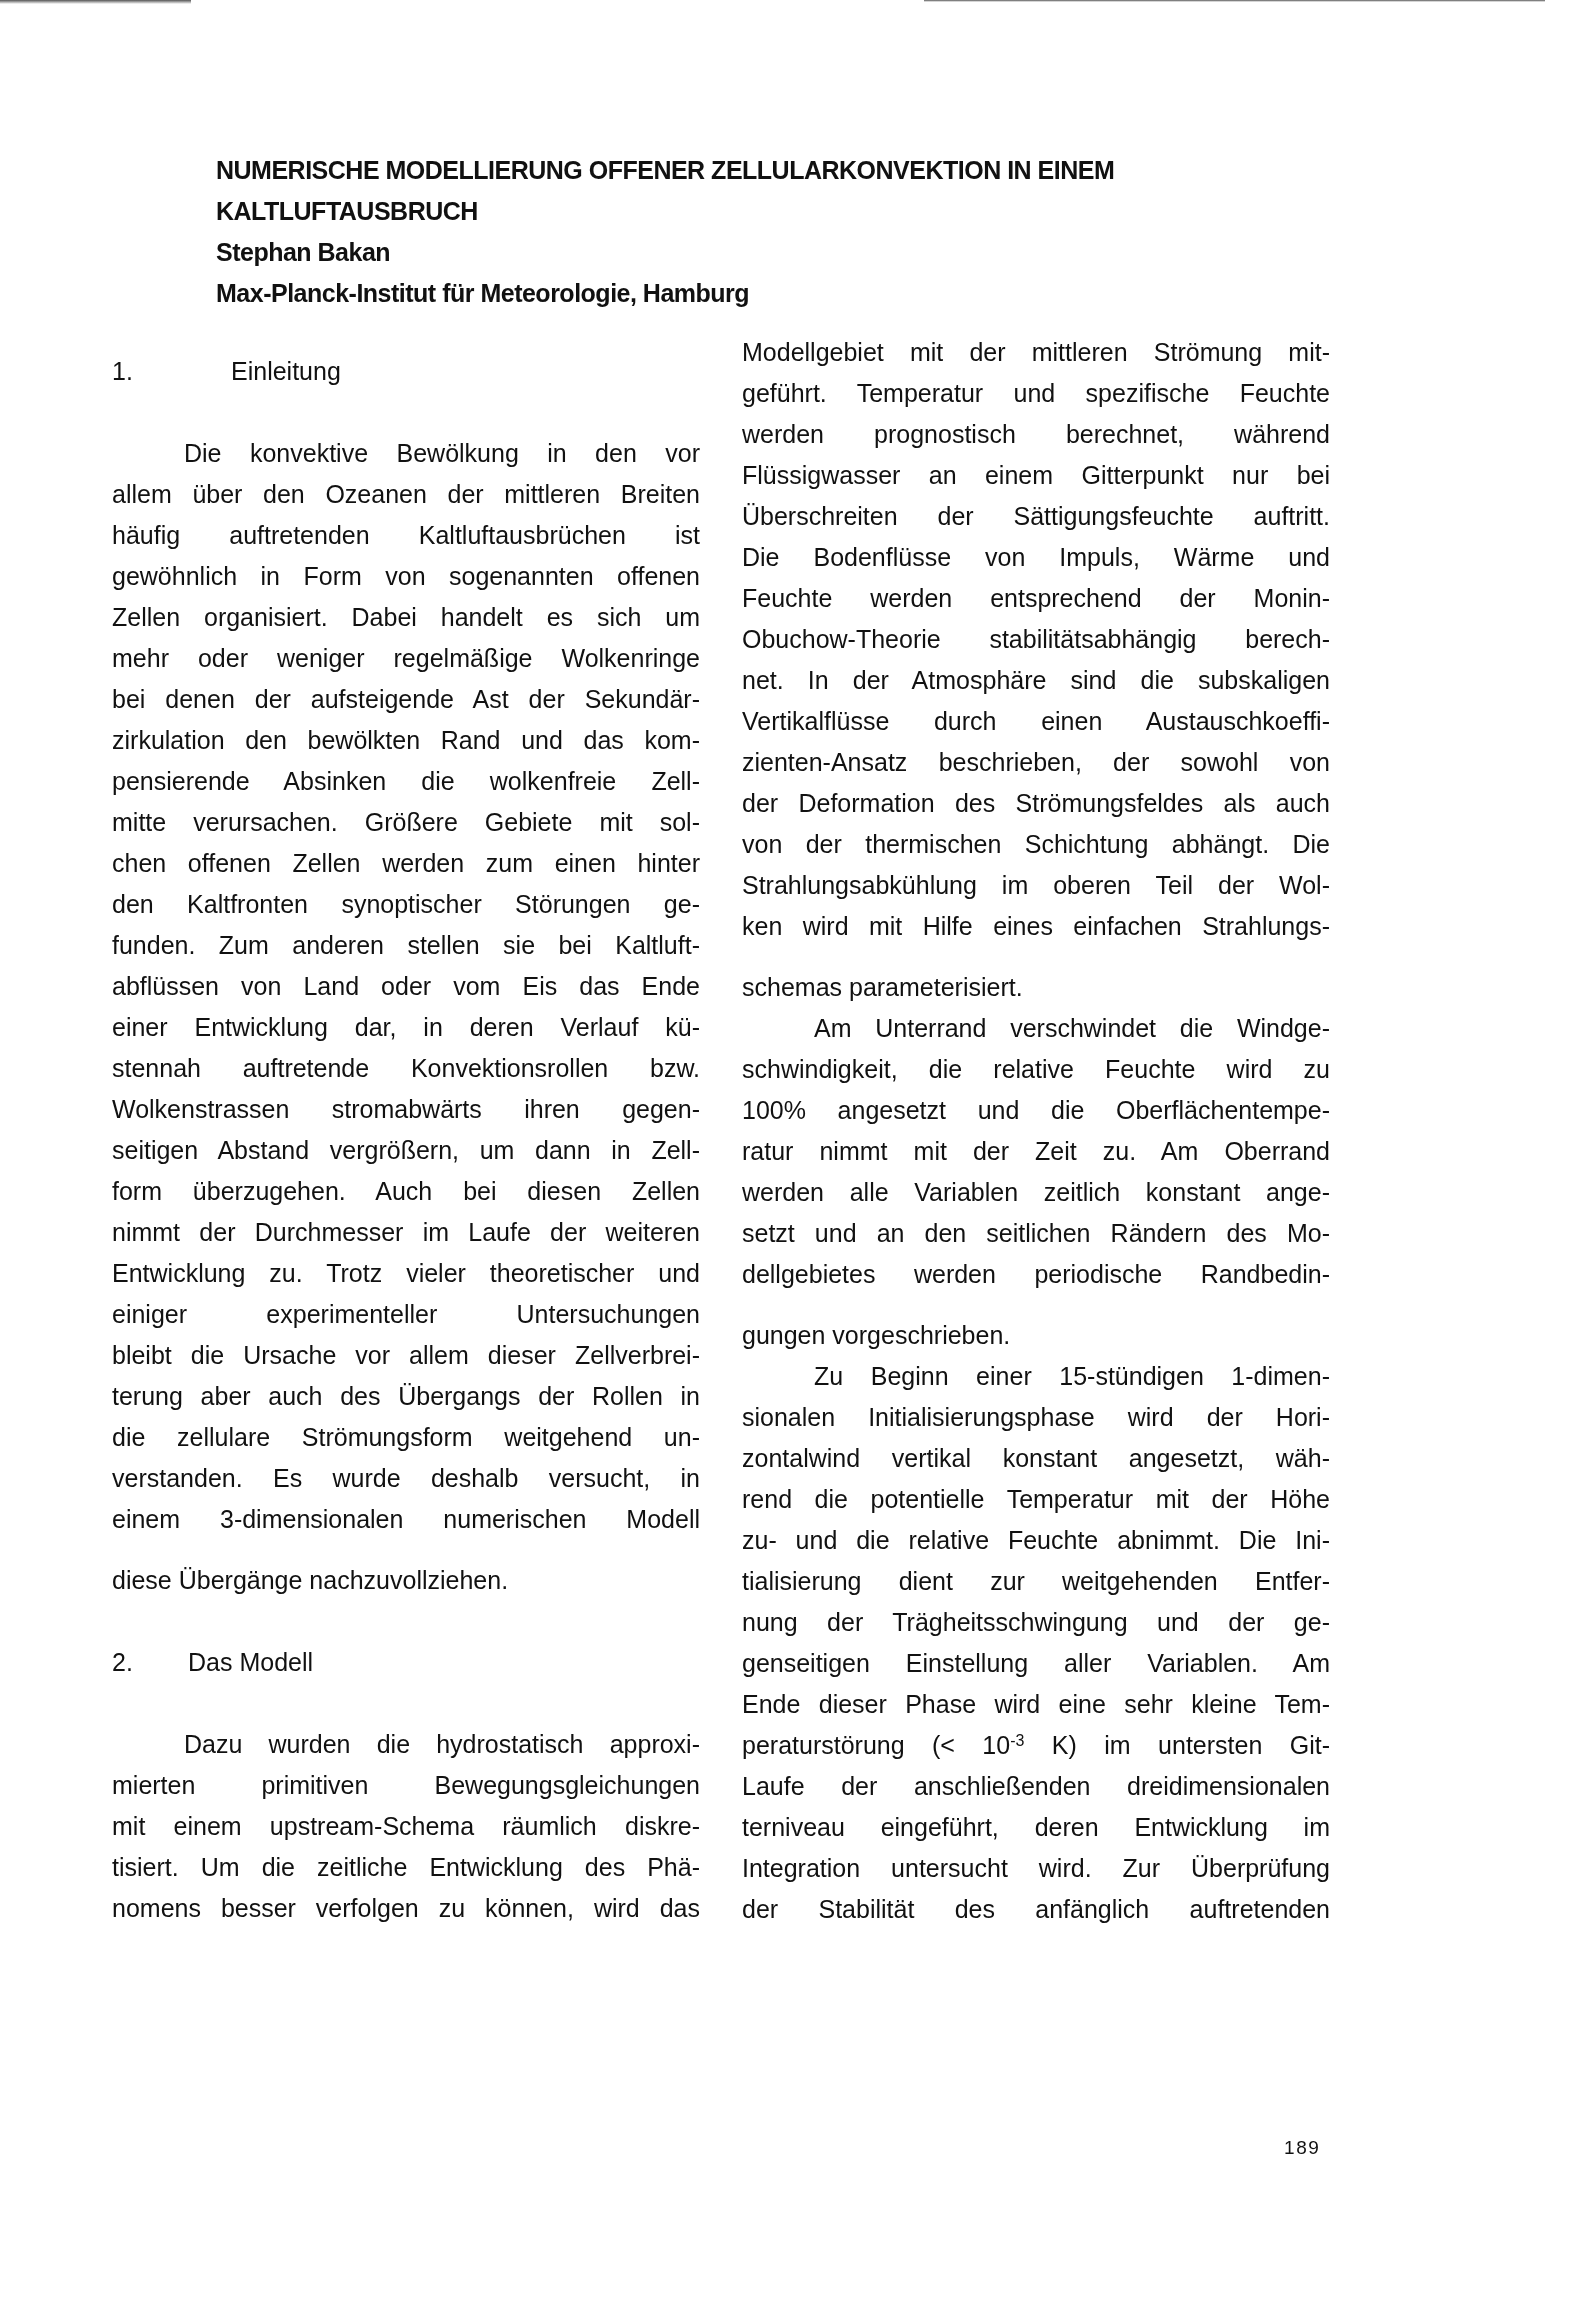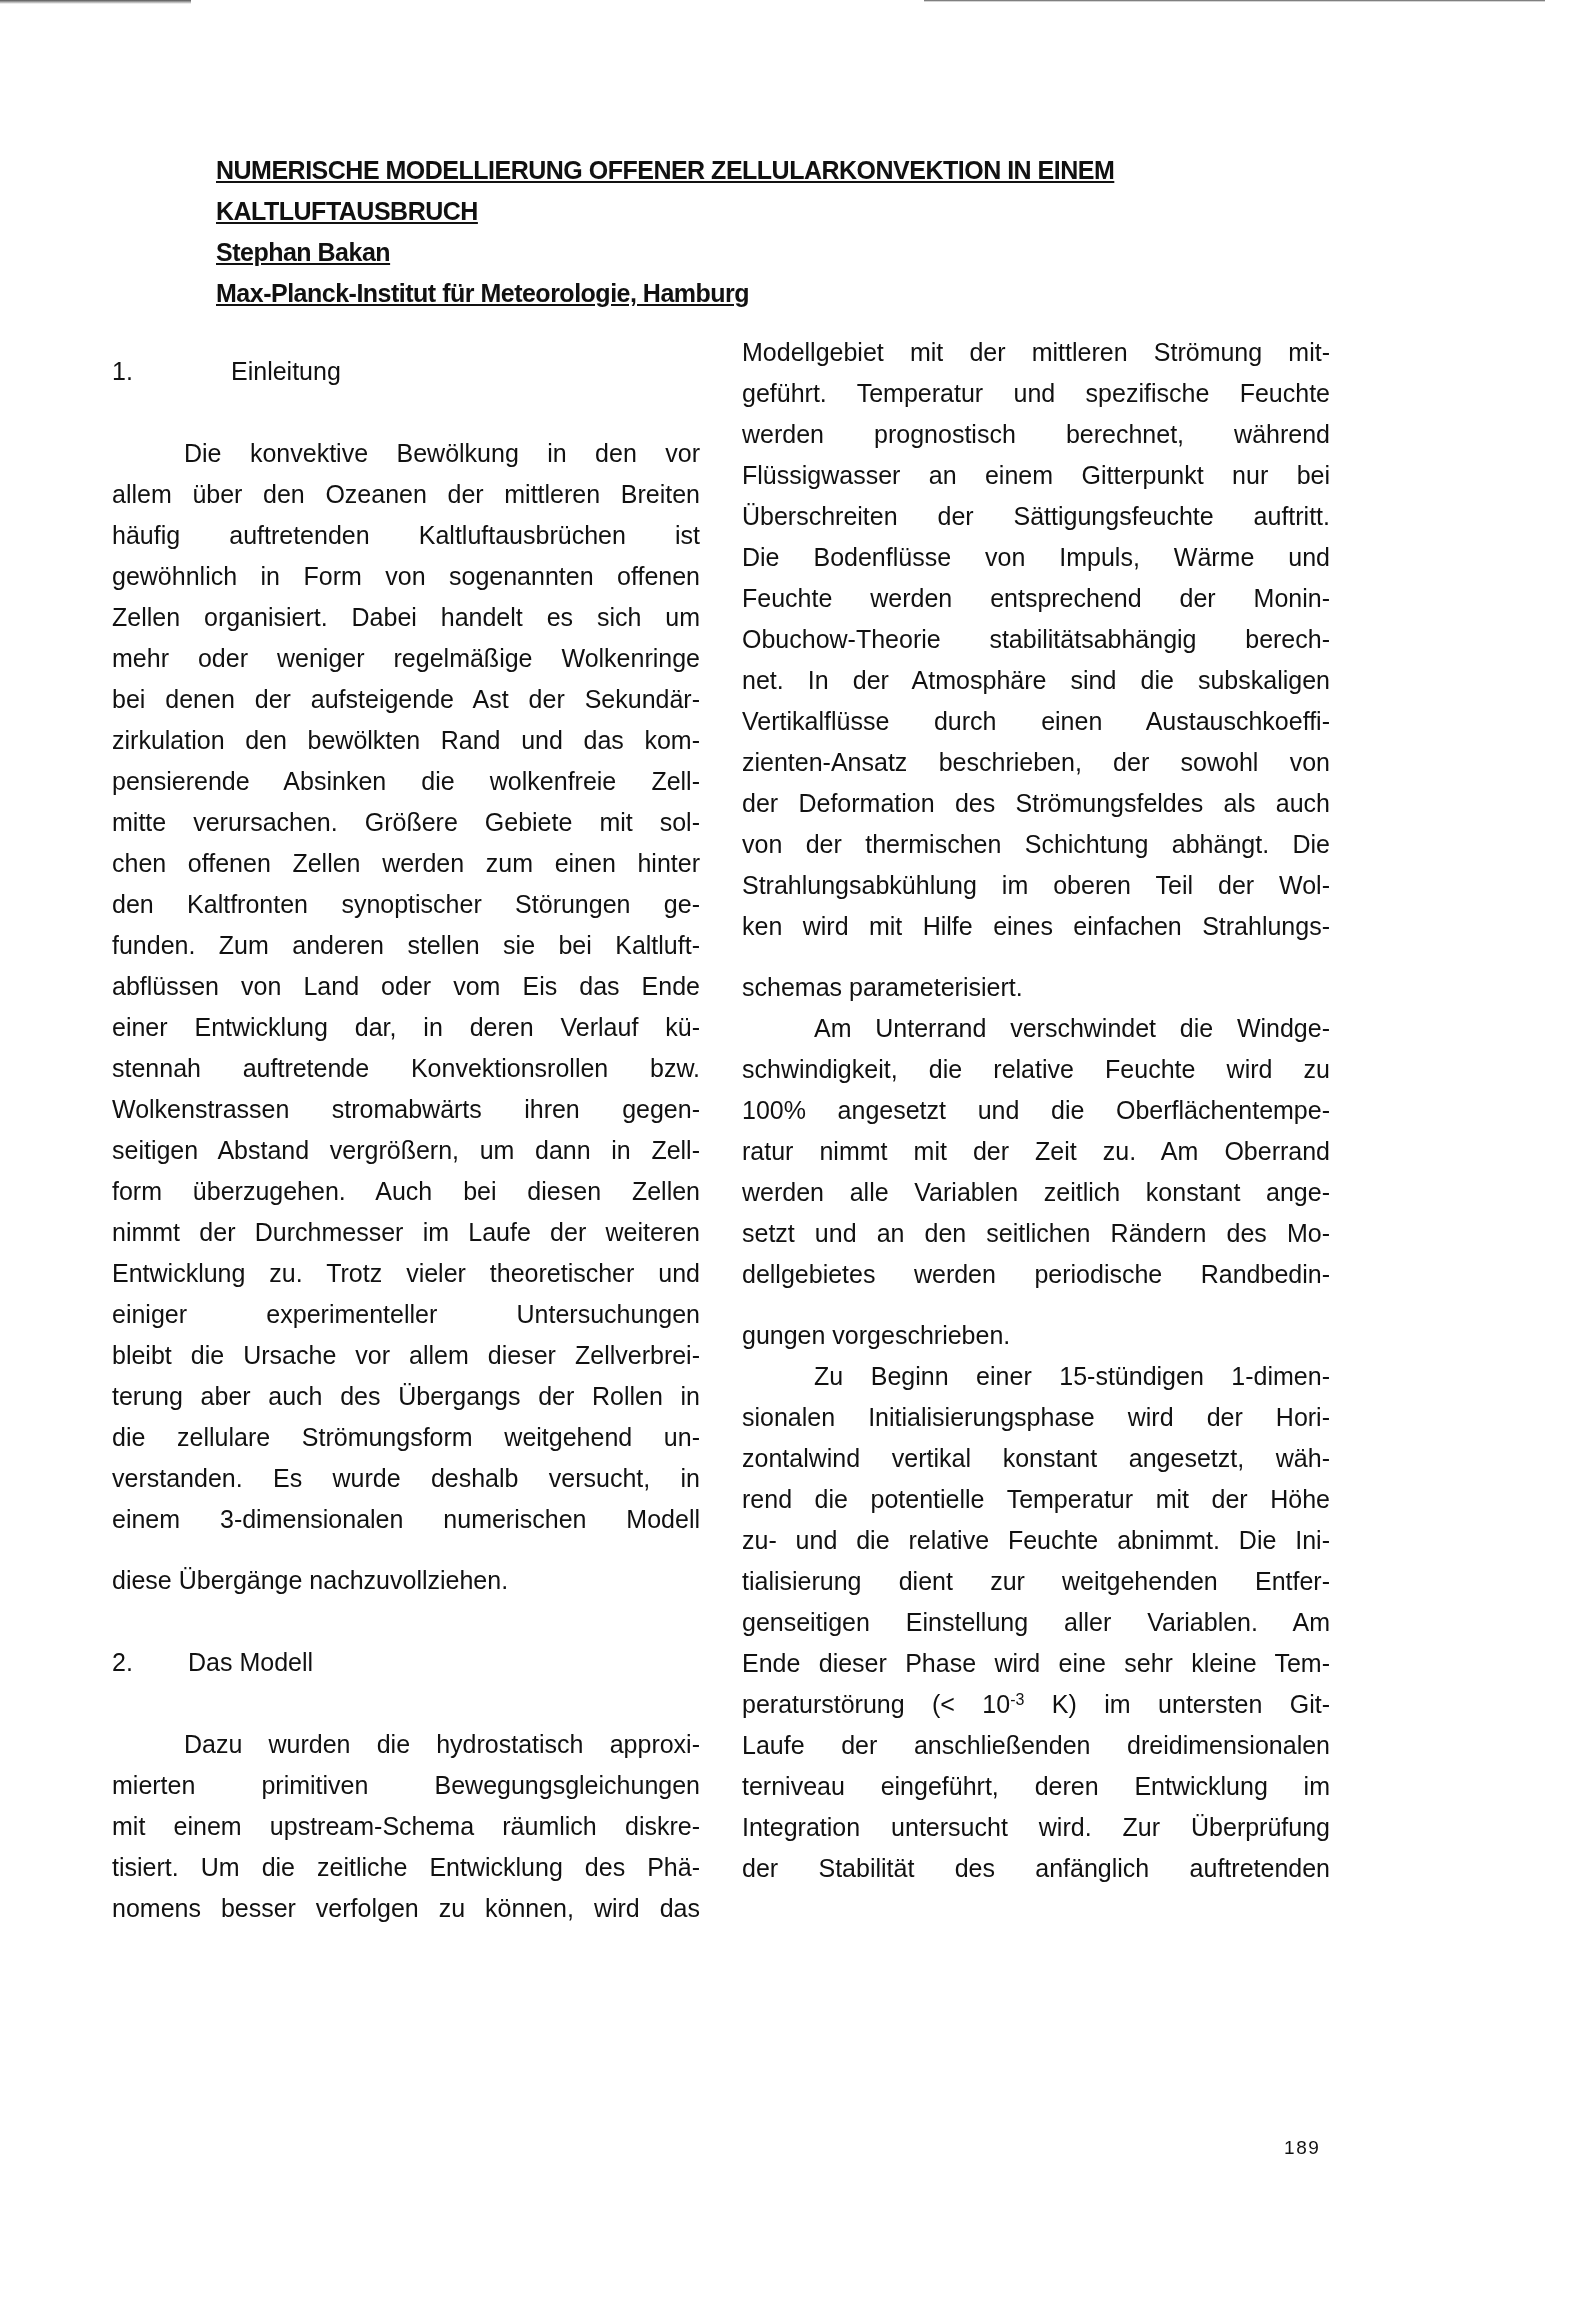--- a/index.html
+++ b/index.html
@@ -1,19 +1,19 @@
 <!DOCTYPE html>
 <html style="font-size:12.7px"><head>
 <meta charset="utf-8">
 <style>
   html, body { margin: 0; padding: 0; background: #ffffff; }
   body { width: 1593px; height: 2307px; position: relative; overflow: hidden; color: #111; font-family: "Liberation Sans", sans-serif; }
   .scan-edge { position: absolute; top: 0; height: 4px; background: linear-gradient(#555, #bbb 60%, #fff); }
   .header { position: absolute; left: 216px; top: 150px; width: 1036px; font-weight: bold; font-size: 25px; line-height: 41px; letter-spacing: -0.5px; }
-  .header div { white-space: nowrap; text-decoration: underline; }
+  .header div { white-space: nowrap; }
   .col { position: absolute; width: 588px; font-size: 25px; line-height: 41px; }
   .col.left { left: 112px; top: 351px; }
   .col.right { left: 742px; top: 332px; }
   .line { height: 41px; text-align: justify; text-align-last: justify; white-space: nowrap; overflow: visible; }
   .line.last { text-align-last: left; margin-top: 20px; }
   .line.indent { padding-left: 72px; }
   .gap { height: 41px; }
   .heading { height: 41px; position: relative; }
   .heading .num { position: absolute; left: 0; }
   .heading .title { position: absolute; }
@@ -113,20 +113,21 @@
       <div class="line">dellgebietes werden periodische Randbedin-</div>
       <div class="line last">gungen vorgeschrieben.</div>
     </div>
   <div id="rp3">
   <div class="line indent">Zu Beginn einer 15-stündigen 1-dimen-</div>
       <div class="line">sionalen Initialisierungsphase wird der Hori-</div>
       <div class="line">zontalwind vertikal konstant angesetzt, wäh-</div>
       <div class="line">rend die potentielle Temperatur mit der Höhe</div>
       <div class="line">zu- und die relative Feuchte abnimmt. Die Ini-</div>
       <div class="line">tialisierung dient zur weitgehenden Entfer-</div>
+      <div class="line">nung der Trägheitsschwingung und der ge-</div>
       <div class="line">genseitigen Einstellung aller Variablen. Am</div>
       <div class="line">Ende dieser Phase wird eine sehr kleine Tem-</div>
       <div class="line"><span>peraturstörung (&lt; 10</span><sup>-3</sup><span style="white-space: pre;"> K) im untersten Git-</span></div>
       <div class="line">Laufe der anschließenden dreidimensionalen</div>
       <div class="line">terniveau eingeführt, deren Entwicklung im</div>
       <div class="line">Integration untersucht wird. Zur Überprüfung</div>
       <div class="line">der Stabilität des anfänglich auftretenden</div>
     </div>
 </div>
 

